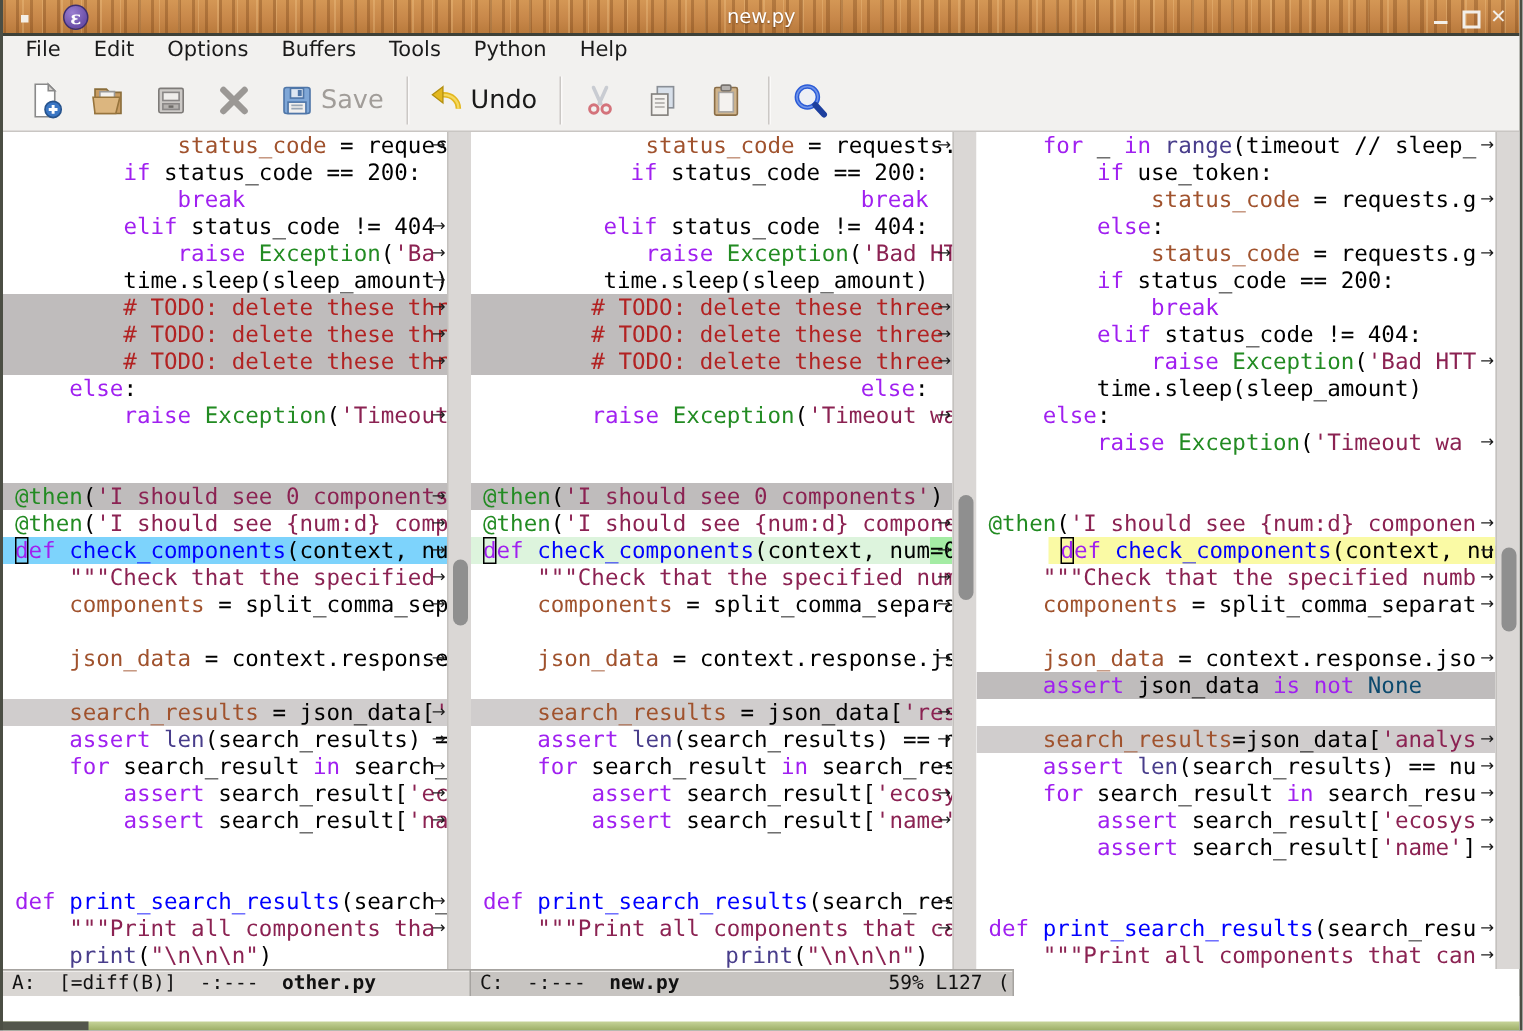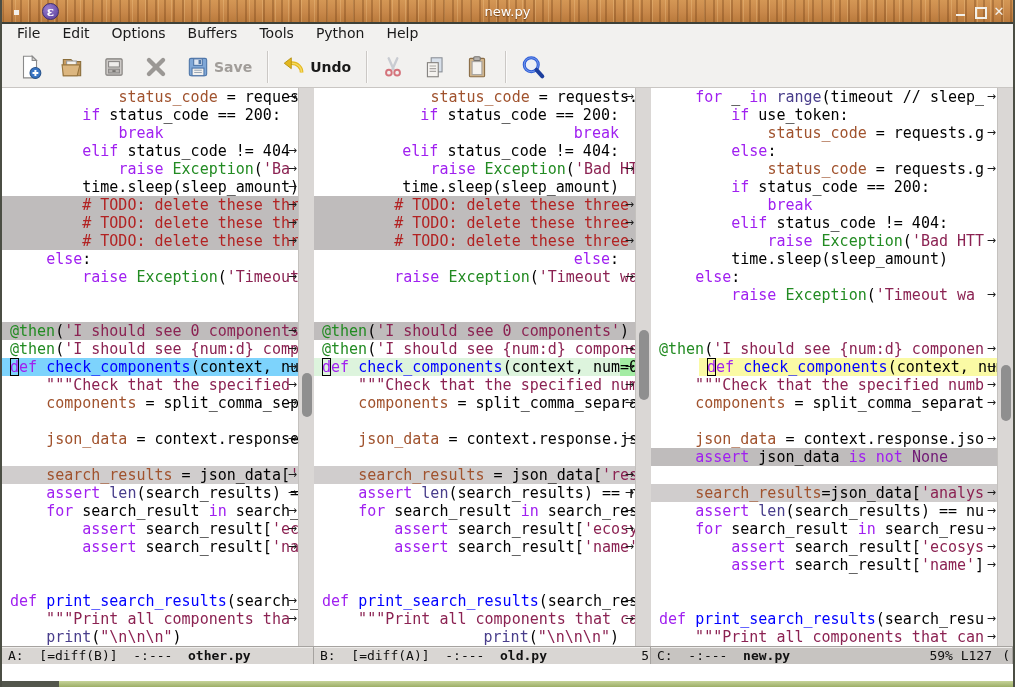--- a/index.html
+++ b/index.html
@@ -40,21 +40,21 @@
     height:22px;background:#f2f1ef;display:flex;align-items:flex-start;
     padding-left:4px;font-size:14px;color:#1a1a1a;
   }
   .menu-item{padding:1px 11px;cursor:default;}
   
   .toolbar{
     height:42px;background:#f2f1ef;border-bottom:1px solid #c9c6c3;
     display:flex;align-items:center;padding-left:10px;
   }
   .tool-btn{display:flex;align-items:center;gap:3px;padding:3px 5px;margin-right:6px;border-radius:3px;}
-  .tool-label{font-size:14px;color:#1a1a1a;font-weight:bold;}
+  .tool-label{font-size:17px;color:#1a1a1a;}
   .tool-label.dim{color:#a19d99;}
   .tool-sep{width:1px;height:32px;background:#cbc8c5;margin:0 8px 0 4px;box-shadow:1px 0 0 #fbfaf9;}
   .tool-btn svg{display:block;}
   
   .editor{display:flex;height:558px;background:#fff;}
   .pane{display:flex;height:100%;}
   .pane-a{width:312px;}
   .pane-b{width:337px;text-align:right;}
   .pane-c{width:362px;}
   .code{
@@ -72,21 +72,21 @@
   .bg-ca{background:#7dd3fc;}
   .bg-cb{background:#ddf4dd;}
   .bg-cc{background:#fafaa5;margin-left:48px;}
   .tk-k{color:#a020f0;}
   .tk-f{color:#0000ff;}
   .tk-v{color:#a0522d;}
   .tk-str{color:#8b2252;}
   .tk-c{color:#b22222;}
   .tk-t{color:#228b22;}
   .tk-b{color:#483d8b;}
-  .tk-n{color:#701a75;}
+  .tk-n{color:#0c4a6e;}
   .tk-p{color:#000;}
   .tk-fine{background:#a4eca4;color:#000;}
   .cursor-box{outline:1px solid #000;outline-offset:-1px;}
   .sbar{
     width:16px;background:#dad7d5;position:relative;
     border-left:1px solid #c4c1be;
   }
   .sthumb{position:absolute;left:3px;width:10px;background:#8f8f8f;border-radius:5px;}
   
   .modelines{display:flex;height:18px;font-family:"DejaVu Sans Mono",monospace;font-size:13px;}
@@ -254,24 +254,20 @@
       <div class="sbar">
         <div class="sthumb" style="top: 277px; height: 56px;"></div>
       </div>
     </div>
   </div>
 
   <div class="modelines">
     <div class="modeline ml-a">
       <span>A:  [=diff(B)]  -:---  </span><span class="ml-file">other.py</span>
     </div>
-    <div class="modeline ml-b">
-      <span>B:  [=diff(A)]  -:---  </span><span class="ml-file">old.py</span>
-      <span class="ml-clip">5</span>
-    </div>
     <div class="modeline ml-c active">
       <span>C:  -:---  </span><span class="ml-file">new.py</span>
       <span class="ml-pos">59% L127</span>
       <span class="ml-tail">(</span>
     </div>
   </div>
 
   <div class="echo"></div>
 
   <div class="bottombar">

